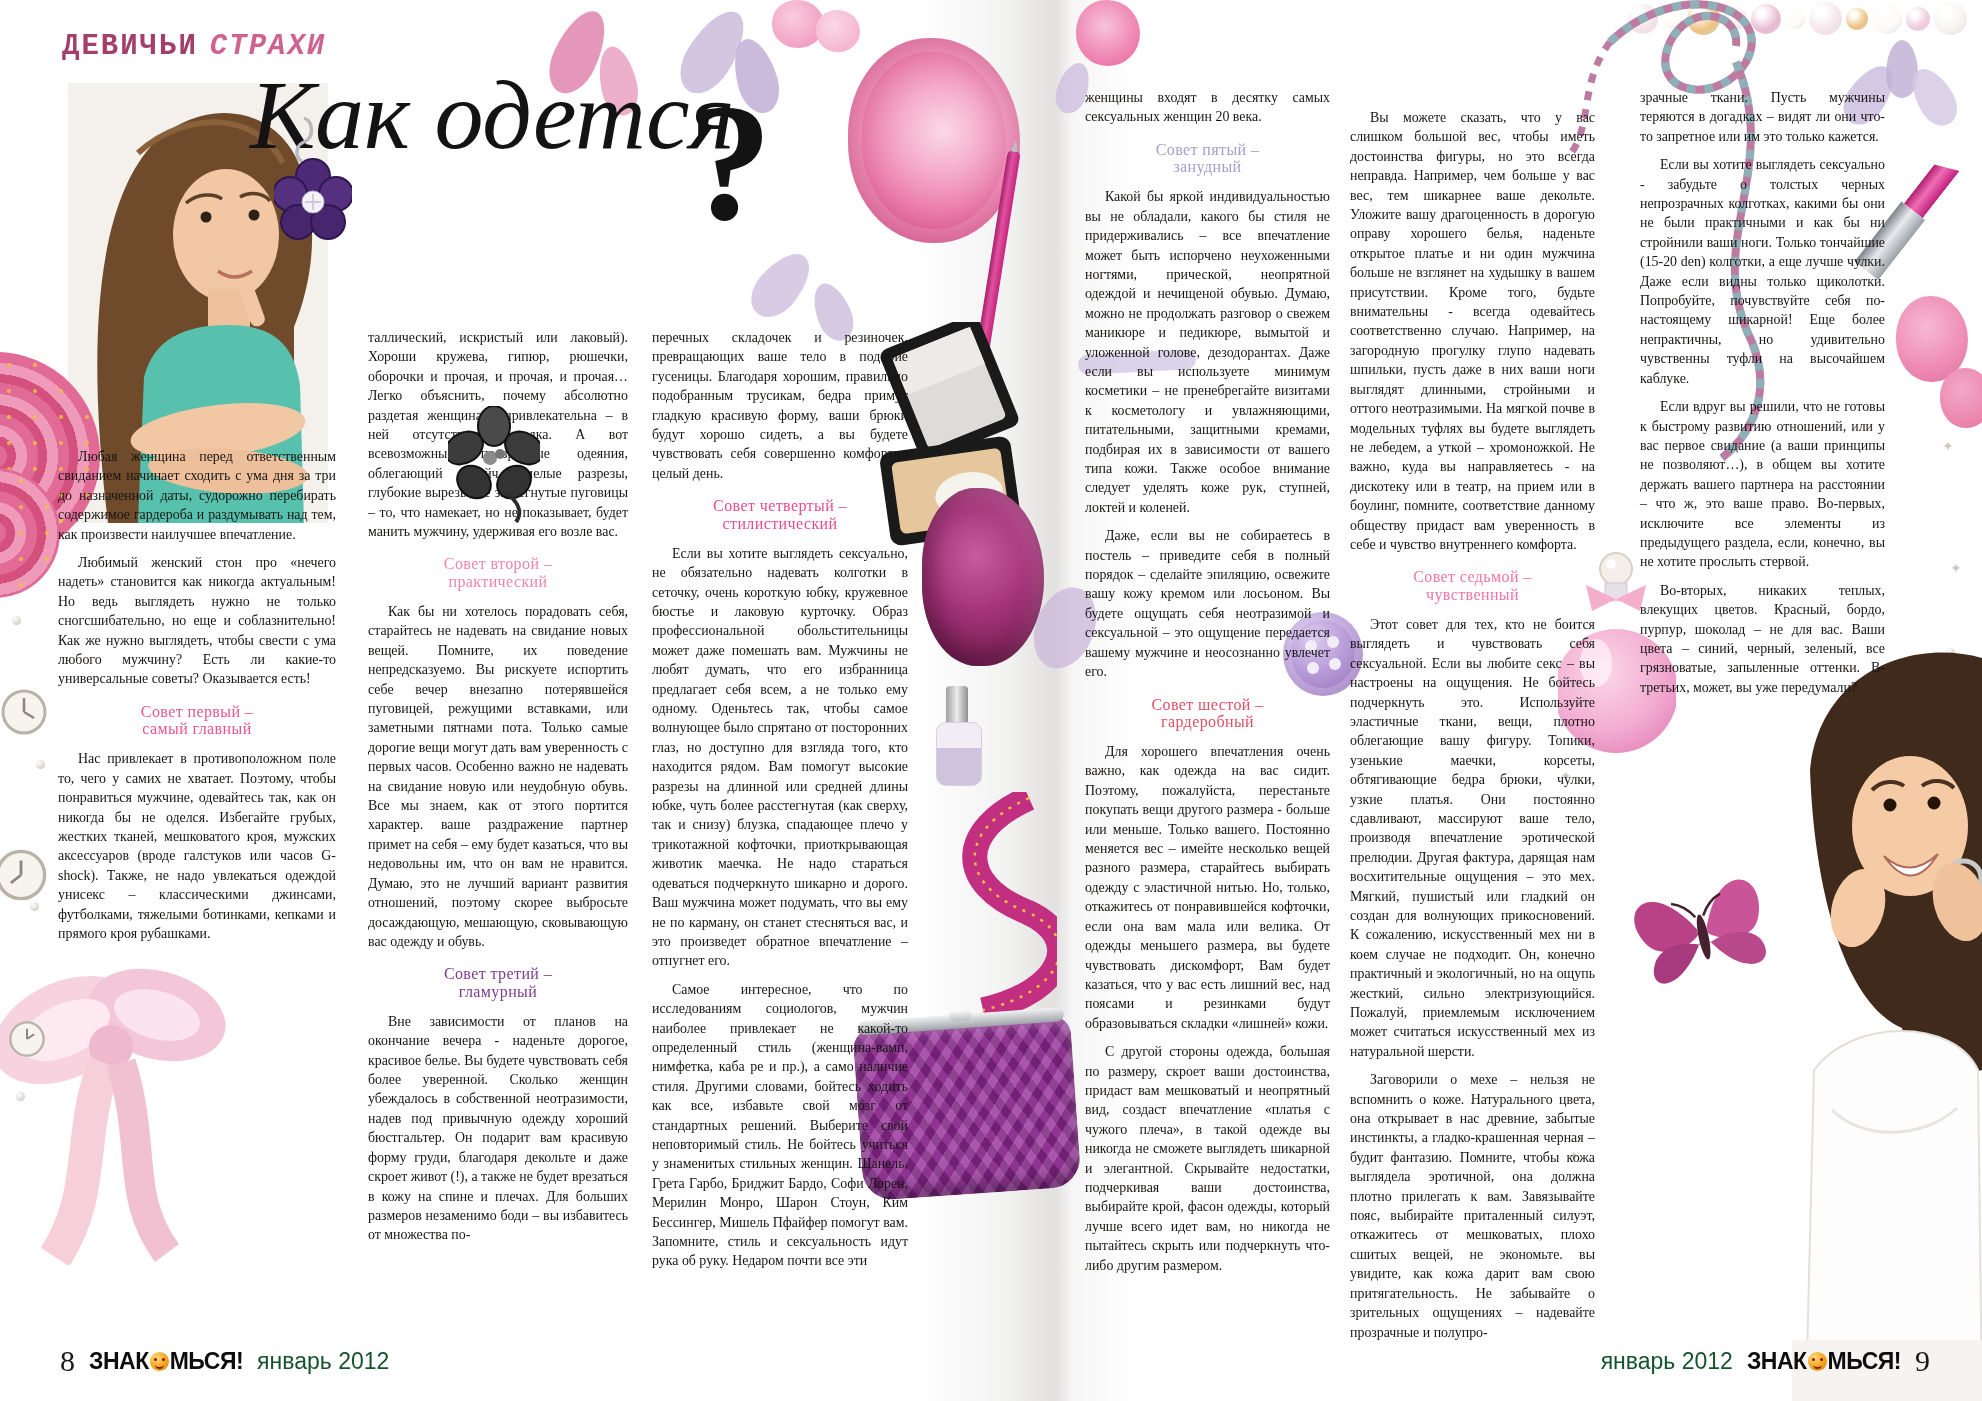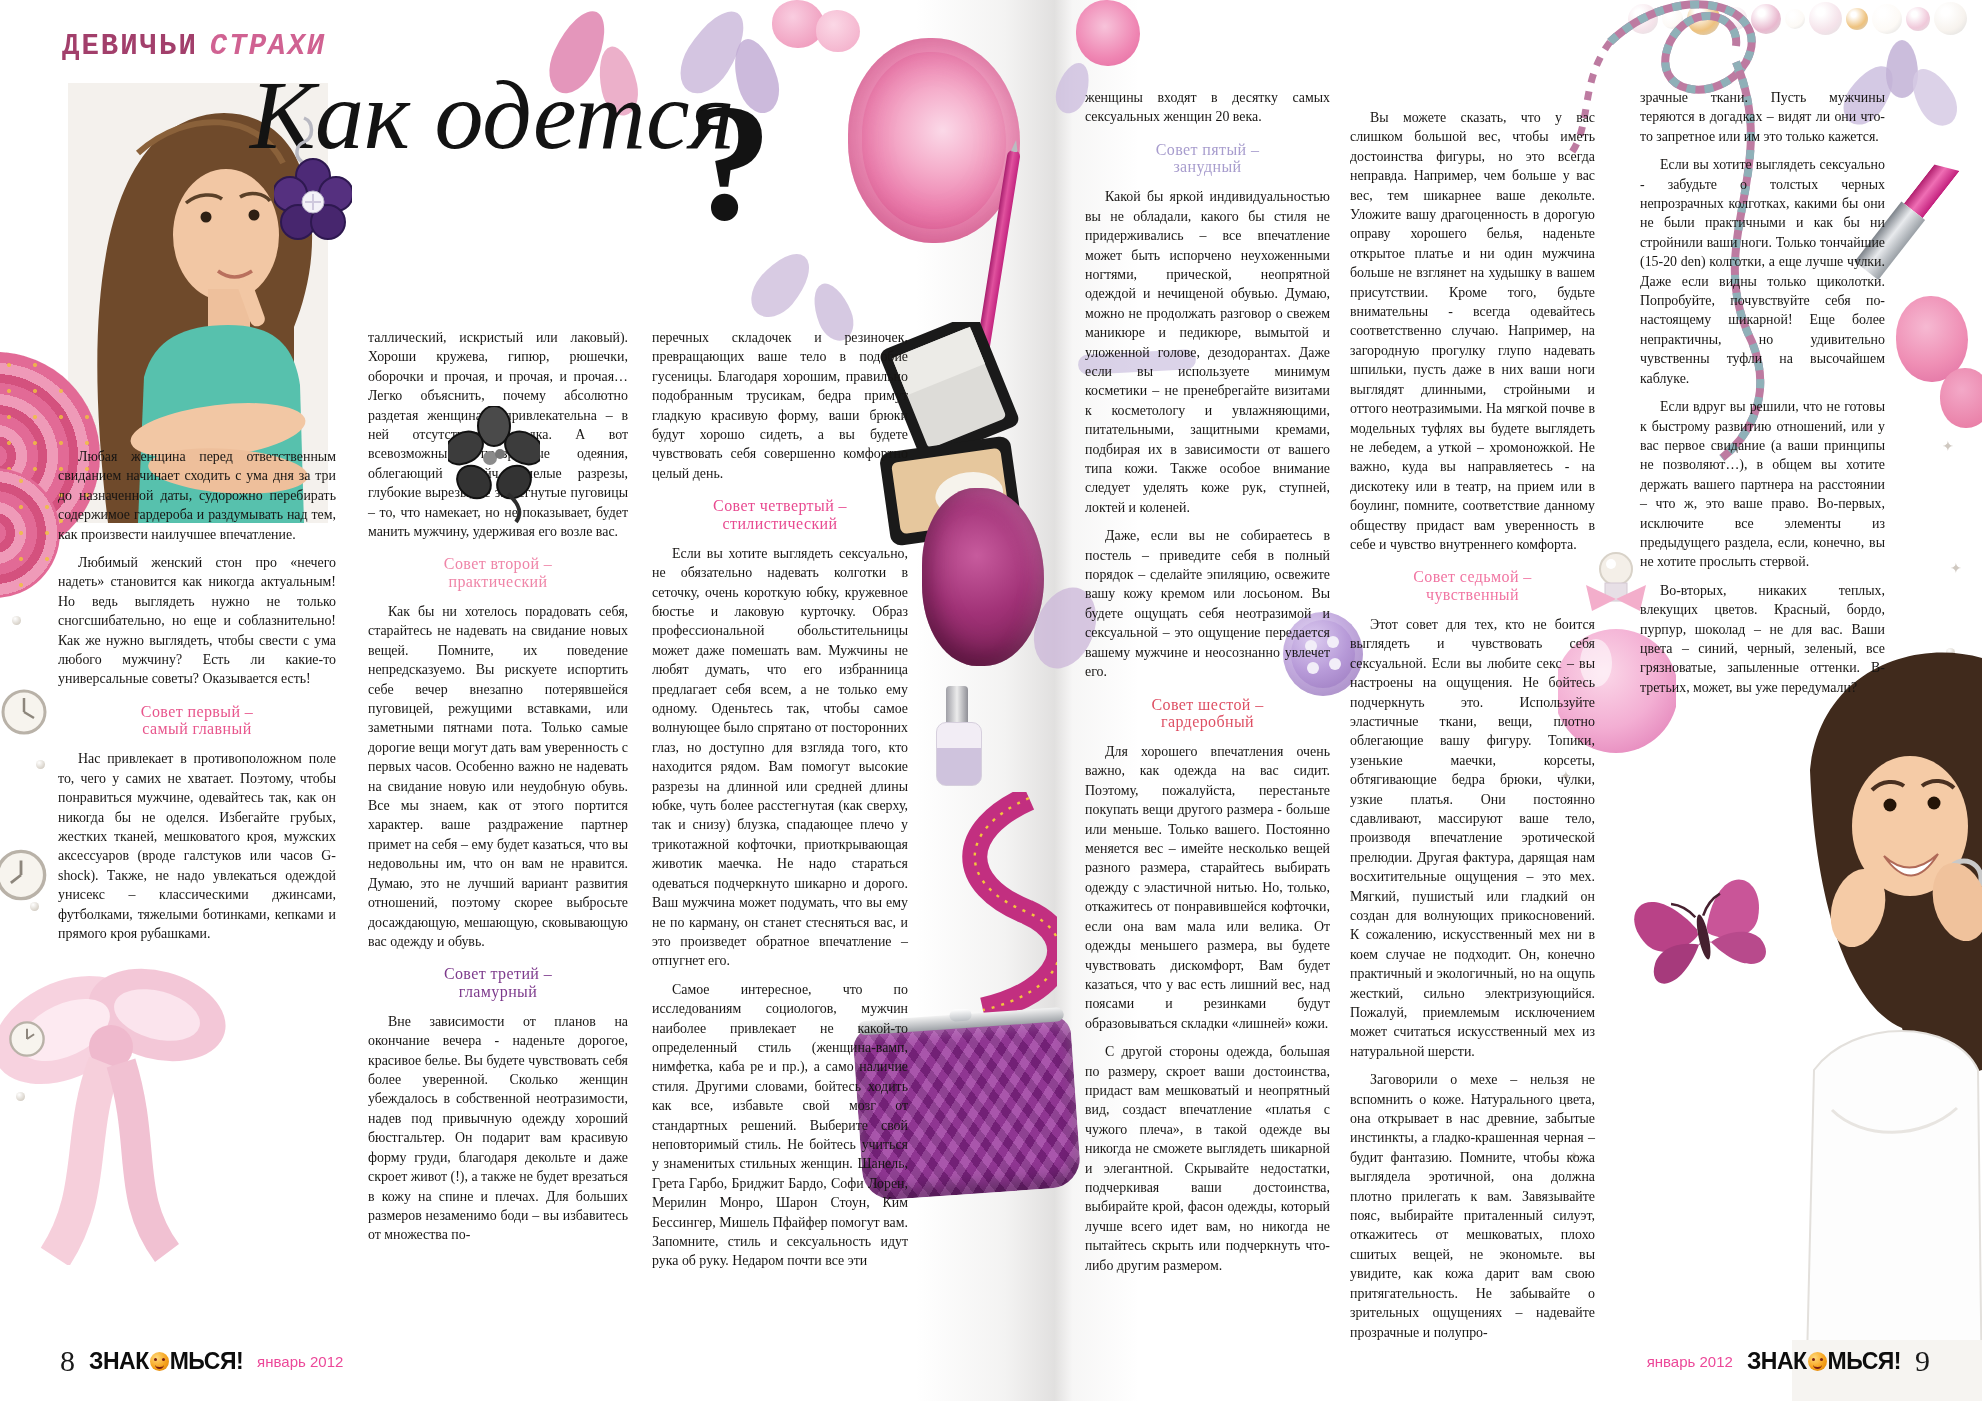--- a/index.html
+++ b/index.html
@@ -34,21 +34,21 @@
   #footer-left{left:60px;}
   #footer-right{right:52px;}
   .pagenum{font-family:"Liberation Serif",serif;font-size:30px;color:#1a1a1a;}
   .brand{font-weight:bold;font-size:23px;letter-spacing:-.5px;color:#0d0d0d;display:flex;align-items:center;}
   .brand .smiley{display:inline-block;width:19px;height:19px;margin:0 1px;border-radius:50%;
      background:radial-gradient(circle at 35% 30%,#ffd97a 0%,#f6a21c 55%,#d97f07 100%);position:relative;}
   .brand .smiley::before{content:"";position:absolute;left:4px;top:6px;width:3px;height:3px;border-radius:50%;
      background:#7a1e12;box-shadow:8px 0 0 #7a1e12;}
   .brand .smiley::after{content:"";position:absolute;left:5px;top:10px;width:9px;height:5px;
      border-bottom:2px solid #7a1e12;border-radius:0 0 9px 9px;}
-  .issue{font-size:15px;color:#ec4899;}
+  .issue{font-size:23px;color:#14532d;}
   
   .decor{position:absolute;z-index:1;}
   .above{z-index:3;}
   .gutter{position:absolute;left:915px;top:0;width:225px;height:1401px;z-index:1;pointer-events:none;
     background:linear-gradient(to right,rgba(90,82,75,0) 0%,rgba(90,82,75,.07) 40%,
                rgba(70,62,58,.16) 62%,rgba(90,82,75,.05) 70%,rgba(90,82,75,0) 100%);}
   .leaf{position:absolute;border-radius:50% 50% 50% 50%/60% 60% 40% 40%;}
   .dot{position:absolute;width:9px;height:9px;border-radius:50%;
        background:radial-gradient(circle at 35% 30%,#fff,#d8d2c9 70%,#b9b2a8);}
   .sparkle{position:absolute;color:#cfc8c0;font-family:"DejaVu Sans",sans-serif;font-size:14px;}

